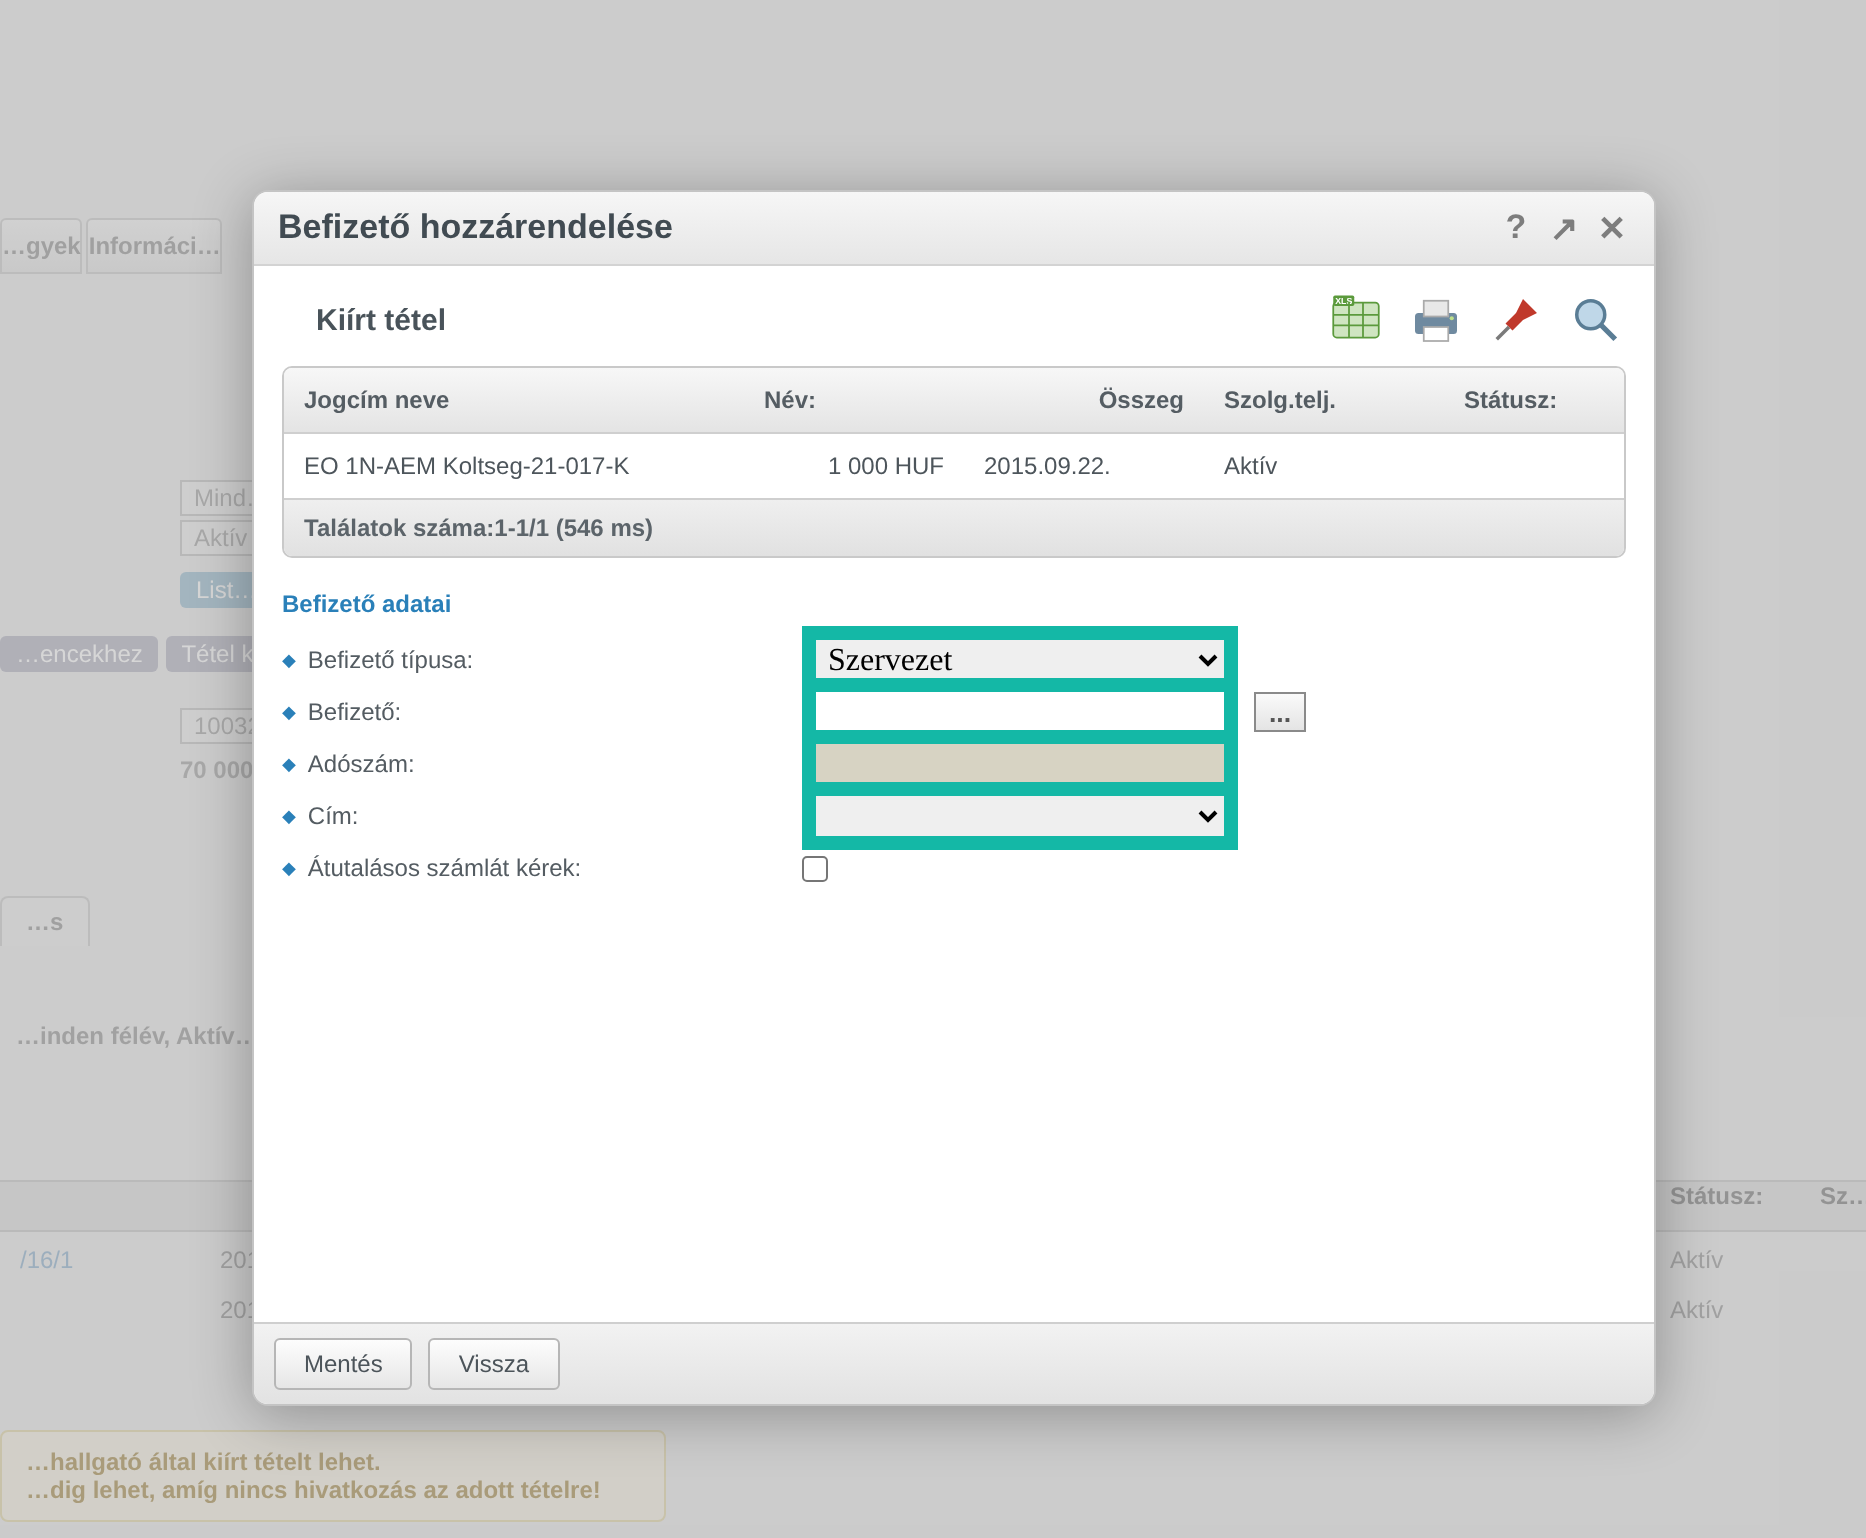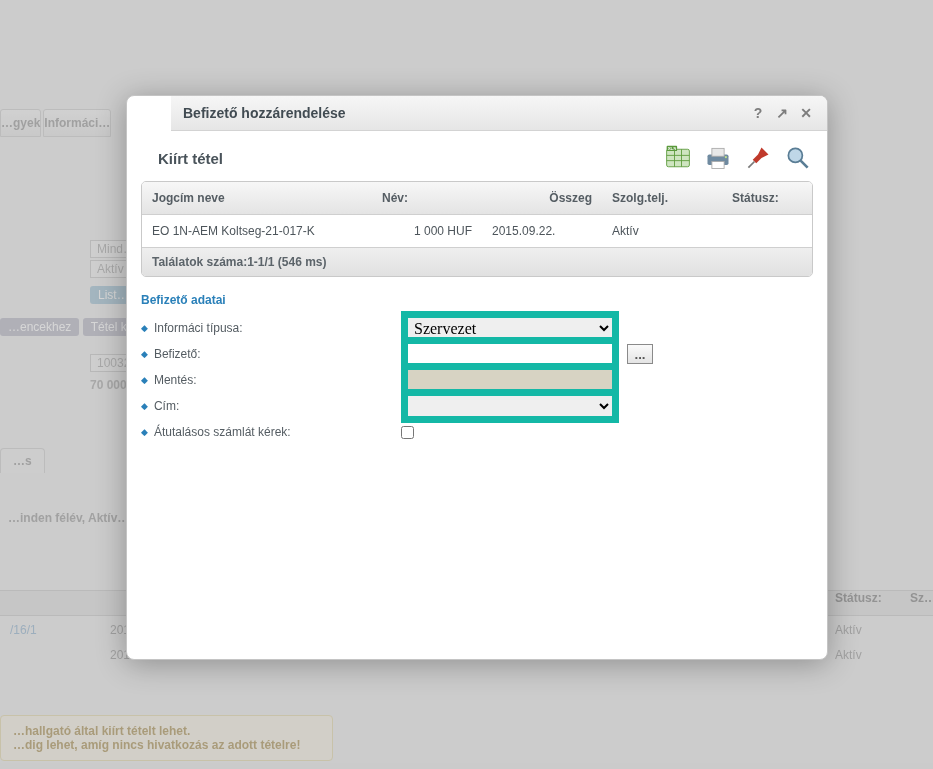--- a/index.html
+++ b/index.html
@@ -61,26 +61,25 @@
     background: #fff;
     border: 1px solid #c4c4c4;
     border-radius: 8px;
     box-shadow: 0 4px 30px rgba(0,0,0,0.3);
     overflow: hidden;
   }
   .modal-title {
     background: linear-gradient(#f6f6f6,#e6e6e6);
     padding: 8px 12px;
     font-weight: bold;
-    font-size: 14px;
+    font-size: 17px;
     color: #414b52;
     display: flex;
     align-items: center;
     border-bottom:1px solid #d3d3d3;
-    margin-left:44px;
   }
   .modal-title .sp { flex:1; }
   .modal-title .win-icn {
     width: 18px; height: 18px; margin-left: 6px;
     display: inline-flex; align-items:center; justify-content:center;
     color:#7d7d7d; font-weight:bold; cursor:pointer;
     border-radius:3px;
   }
   .modal-body { padding: 12px 14px 14px 14px; }
   .section-h {
@@ -266,38 +265,38 @@
       </div>
       <div class="tbl-foot">Találatok száma:1-1/1 (546 ms)</div>
     </div>
 
     <div class="sub-h">Befizető adatai</div>
 
     <div class="form">
       <div class="frow">
         <div class="lbl">
             <span class="bullet">◆</span>
-            <span>Informáci típusa:</span>
+            <span>Befizető típusa:</span>
           </div>
         <select>
           <option>Szervezet</option>
         </select>
       </div>
       <div class="frow">
         <div class="lbl">
             <span class="bullet">◆</span>
             <span>Befizető:</span>
           </div>
         <input type="text" value="" style="">
         <button class="dots-btn">...</button>
       </div>
       <div class="frow">
         <div class="lbl">
             <span class="bullet">◆</span>
-            <span>Mentés:</span>
+            <span>Adószám:</span>
           </div>
         <input type="text" readonly="" value="" style="">
       </div>
       <div class="frow">
         <div class="lbl">
             <span class="bullet">◆</span>
             <span>Cím:</span>
           </div>
         <select>
           <option></option>
@@ -308,13 +307,17 @@
             <span class="bullet">◆</span>
             <span>Átutalásos számlát kérek:</span>
           </div>
         <input type="checkbox" style="">
       </div>
     </div>
 
     <div class="modal-gap"></div>
   </div>
 
+  <div class="modal-footer">
+    <button class="btn">Mentés</button>
+    <button class="btn">Vissza</button>
+  </div>
 </div>
 
 </body></html>

